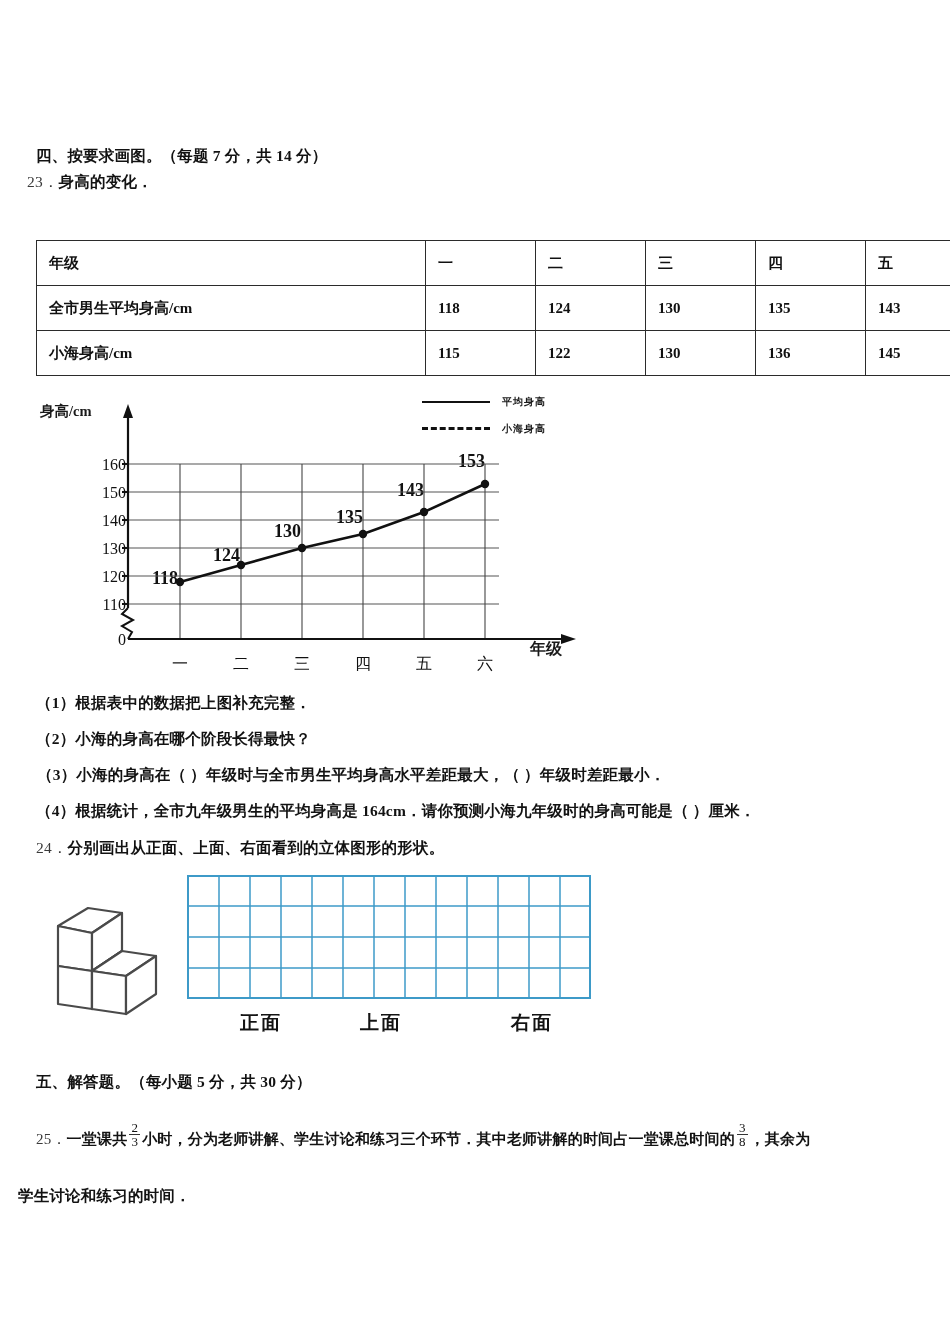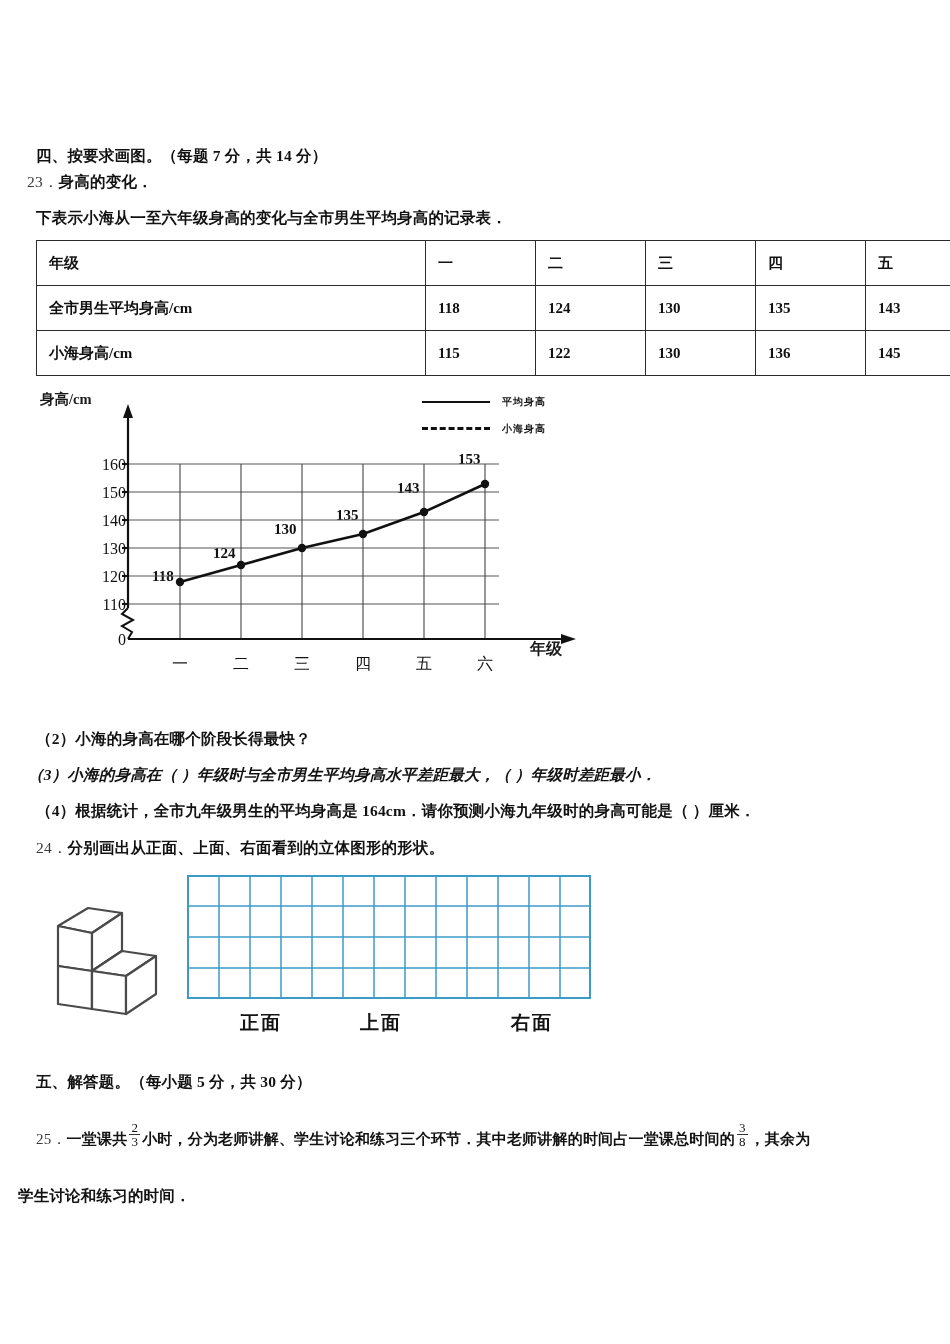--- a/index.html
+++ b/index.html
@@ -60,21 +60,21 @@
   
   .chart-wrap {
     position: absolute;
     left: 36px;
     top: 386px;
     width: 600px;
     height: 295px;
   }
   .chart-ylabel {
     position: absolute;
-    left: 4px; top: 4px;
+    left: 4px; top: 16px;
     font-size: 14.5px;
     font-weight: bold;
     white-space: nowrap;
   }
   .chart-xlabel {
     position: absolute;
     left: 494px; top: 253px;
     font-size: 16px;
     font-weight: bold;
     white-space: nowrap;
@@ -111,21 +111,21 @@
   .xtick {
     position: absolute;
     font-size: 16px;
     font-weight: normal;
     color: #111;
     width: 26px;
     text-align: center;
   }
   .pt-label {
     position: absolute;
-    font-size: 15px;
+    font-size: 18px;
     font-weight: bold;
     color: #111;
   }
 
   
   .grid24 {
     position: absolute;
     left: 187px;
     top: 875px;
     width: 404px;
@@ -159,21 +159,20 @@
 <body>
 
 <div class="page">
 
   <div class="tline" style="left:36px; top:146px;">四、按要求画图。（每题 7 分，共 14 分）</div>
 
   <div class="tline" style="left:27px; top:172px;">
     <span class="num-prefix">23．</span><span>身高的变化．</span>
   </div>
 
-  <div class="tline" style="left:36px; top:208px;">下表示小海从一至六年级身高的变化与全市男生平均身高的记录表．</div>
 
   <table class="record-table">
     <tbody>
         <tr>
       <td class="label-cell">年级</td>
       <td class="data-cell">一</td>
       <td class="data-cell">二</td>
       <td class="data-cell">三</td>
       <td class="data-cell">四</td>
       <td class="data-cell">五</td>
@@ -280,22 +279,23 @@
         <circle cx="144" cy="196" r="4.2"></circle>
         <circle cx="205" cy="179" r="4.2"></circle>
         <circle cx="266" cy="162" r="4.2"></circle>
         <circle cx="327" cy="148" r="4.2"></circle>
         <circle cx="388" cy="126" r="4.2"></circle>
         <circle cx="449" cy="98" r="4.2"></circle>
       </g>
     </svg>
   </div>
 
+  <div class="tline" style="left:36px; top:693px;">（1）根据表中的数据把上图补充完整．</div>
   <div class="tline" style="left:36px; top:729px;">（2）小海的身高在哪个阶段长得最快？</div>
-  <div class="tline" style="left:28px; top:765px;font-style:italic;">（3）小海的身高在（  ）年级时与全市男生平均身高水平差距最大，（  ）年级时差距最小．</div>
+  <div class="tline" style="left:37px; top:765px;">（3）小海的身高在（  ）年级时与全市男生平均身高水平差距最大，（  ）年级时差距最小．</div>
   <div class="tline" style="left:36px; top:801px;">（4）根据统计，全市九年级男生的平均身高是 164cm．请你预测小海九年级时的身高可能是（  ）厘米．</div>
 
   <div class="tline" style="left:36px; top:838px;">
     <span class="num-prefix">24．</span><span>分别画出从正面、上面、右面看到的立体图形的形状。</span>
   </div>
 
   <svg style="position:absolute;left:44px;top:893px;" width="130" height="125">
     <g fill="#ffffff" stroke="#4a4a4a" stroke-width="2.2" stroke-linejoin="round">
 
       <polygon points="14,33 44,15 78,20 48,40"></polygon>

